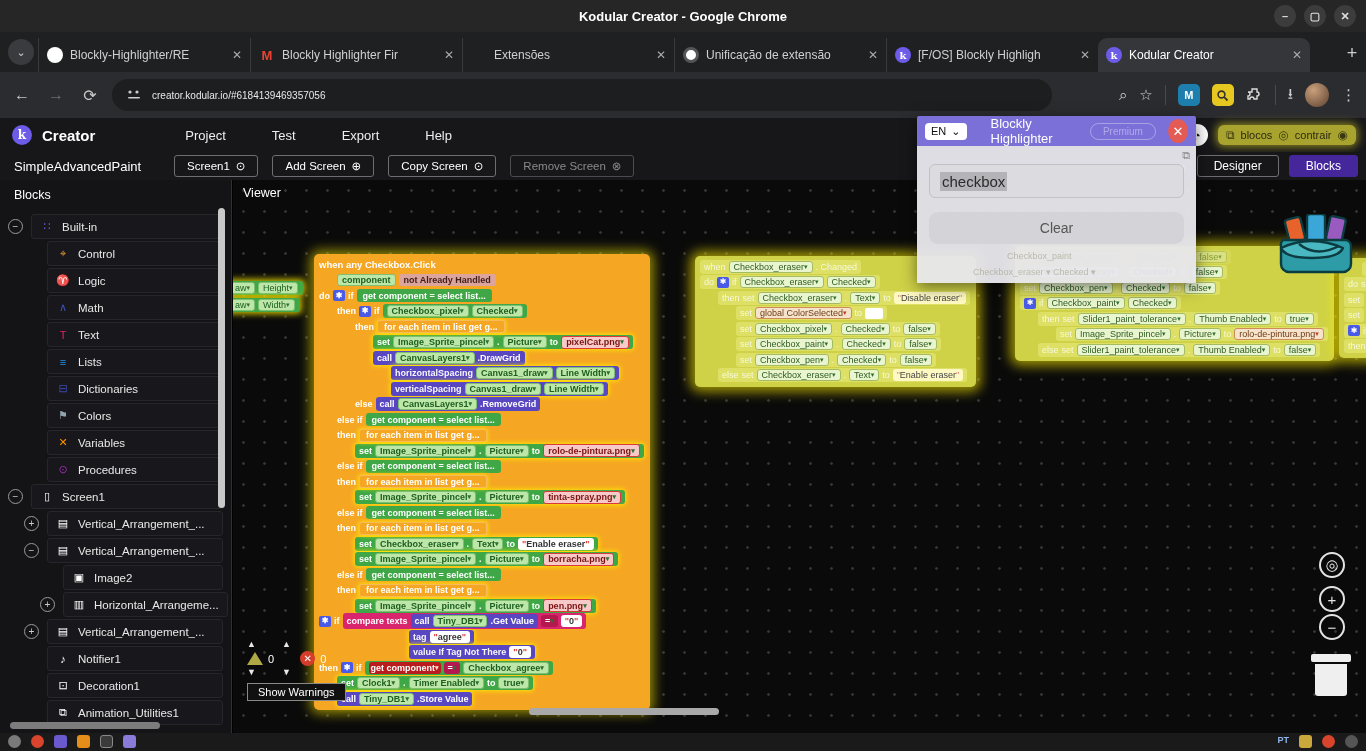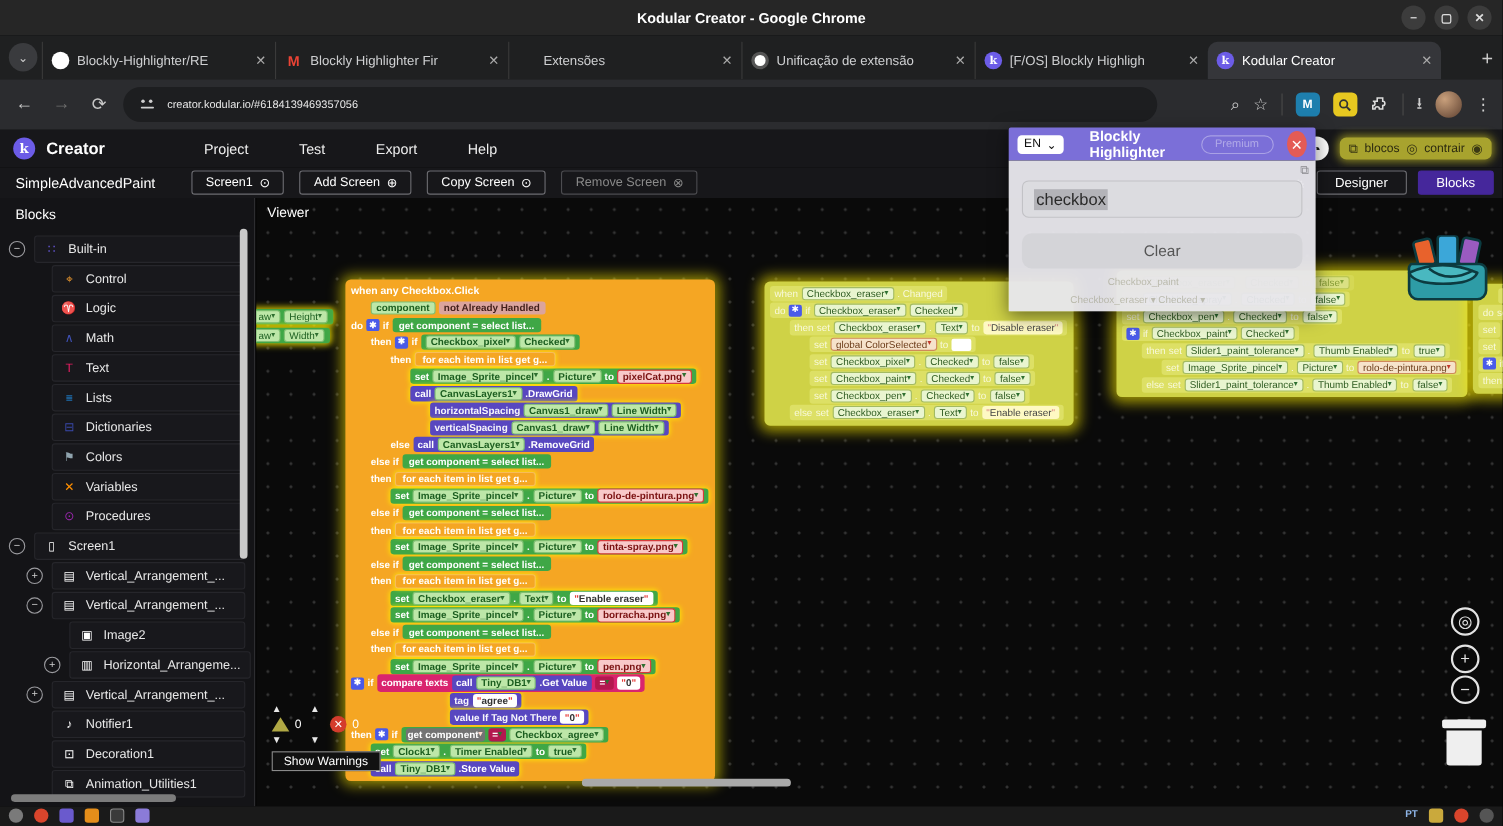--- a/index.html
+++ b/index.html
@@ -94,21 +94,21 @@
   .r-w.faint { opacity:.45; }
   .s { font-size:9px; line-height:12px; white-space:nowrap; display:inline-flex; align-items:center; }
   .s-hd { color:#fff; font-size:9.5px; }
   .s-kw { color:#fff; }
   .s-r { opacity:.95; }
   .s-gear { background:#4a5ae8; color:#fff; border-radius:2px; width:12px; height:11px; justify-content:center; font-size:8px; }
   .s-chip { background:#BDE7A8; color:#1c5e20; border:1px solid #7fbf72; border-radius:3px; padding:0 4px; height:12px; }
   .s-dd::after { content:" ▾"; font-size:7px; color:#2f7031; }
   .s-ddr::after { content:" ▾"; font-size:7px; color:#c0392b; }
   .s-pink { background:#DBA49D; color:#43201c; border-radius:3px; padding:0 5px; height:12px; }
-  .s-comp { background:#737373; color:#fff; border-radius:3px; padding:0 2px; height:12px; }
+  .s-comp { background:#b91c1c; color:#fff; border-radius:3px; padding:0 2px; height:12px; }
   .s-comp.s-dd::after { color:#ffd9cc; }
   .s-red { background:#F8C9C9; color:#7a1212; border:1.5px solid #D83A3A; border-radius:3px; padding:0 4px; height:13px; }
   .s-str { background:#fff; color:#333; border-radius:3px; padding:0 4px; height:12px; }
   .s-str::before, .s-str::after { content:"\0022"; color:#E53935; font-weight:bold; }
   .s-strq { background:#fff; color:#333; border-radius:3px; padding:0 4px; height:12px; }
   .s-strq::before, .s-strq::after { content:"\0022"; color:#E53935; font-weight:bold; }
   .s-eq { background:#b3184f; color:#fff; border-radius:3px; padding:0 4px; height:12px; }
   .s-sw { background:#fff; width:18px; height:11px; border-radius:2px; }
   .s-gb { background:#3FA746; color:#fff; border-radius:3px; padding:1px 6px; height:13px; }
   .s-ob { background:#F5A623; color:#fff; border-radius:3px; padding:1px 6px; height:13px;
@@ -140,21 +140,21 @@
   #trash .lid::before { content:""; display:block; width:14px; height:4px; background:#efefef; margin:-4px auto 0; border-radius:2px 2px 0 0; }
   #trash .bin { width:32px; height:32px; background:#efefef; margin:2px auto 0; border-radius:0 0 3px 3px; }
   #ch-scroll { position:absolute; left:296px; top:528px; width:190px; height:7px; background:#a9a9a9; border-radius:4px; }
   
   #backpack { position:absolute; left:1040px; top:34px; }
   
   #popup { position:absolute; left:917px; top:116px; width:279px; height:167px; z-index:60;
     box-shadow:0 4px 16px rgba(0,0,0,.5); border-radius:2px; overflow:visible; }
   #popup-hd { height:30px; background:#7b6fd8; display:flex; align-items:center; padding:0 8px; gap:10px; border-radius:2px 2px 0 0; }
   #lang-select { background:#fff; color:#111; border-radius:4px; font-size:11px; padding:2px 6px; display:flex; gap:5px; align-items:center; }
-  #popup-title { color:#fff; font-weight:bold; font-size:13px; margin-left:14px; }
+  #popup-title { color:#fff; font-weight:normal; font-size:13px; margin-left:14px; }
   #premium-pill { border:1px solid rgba(255,255,255,.35); color:rgba(255,255,255,.4); border-radius:10px;
     font-size:10px; padding:2px 12px; margin-left:auto; }
   #popup-close { width:24px; height:24px; background:#e45b55; border-radius:50%; color:#fff; font-size:13px;
     display:flex; align-items:center; justify-content:center; margin-left:2px; }
   #popup-body { height:137px; background:rgba(231,230,235,.96); position:relative; padding:10px 12px; }
   #popout-ic { position:absolute; right:6px; top:3px; color:#8a8a8e; font-size:11px; }
   #hl-input { margin-top:8px; width:100%; height:34px; background:#dcdce0; border:1px solid #c2c2c6; border-radius:6px;
     display:flex; align-items:center; padding:0 10px; font-size:15px; color:#2a2a2a; }
   #hl-input .selected { background:#b3b3b8; padding:1px 2px; }
   #popup-btns { display:flex; gap:10px; margin-top:14px; }

